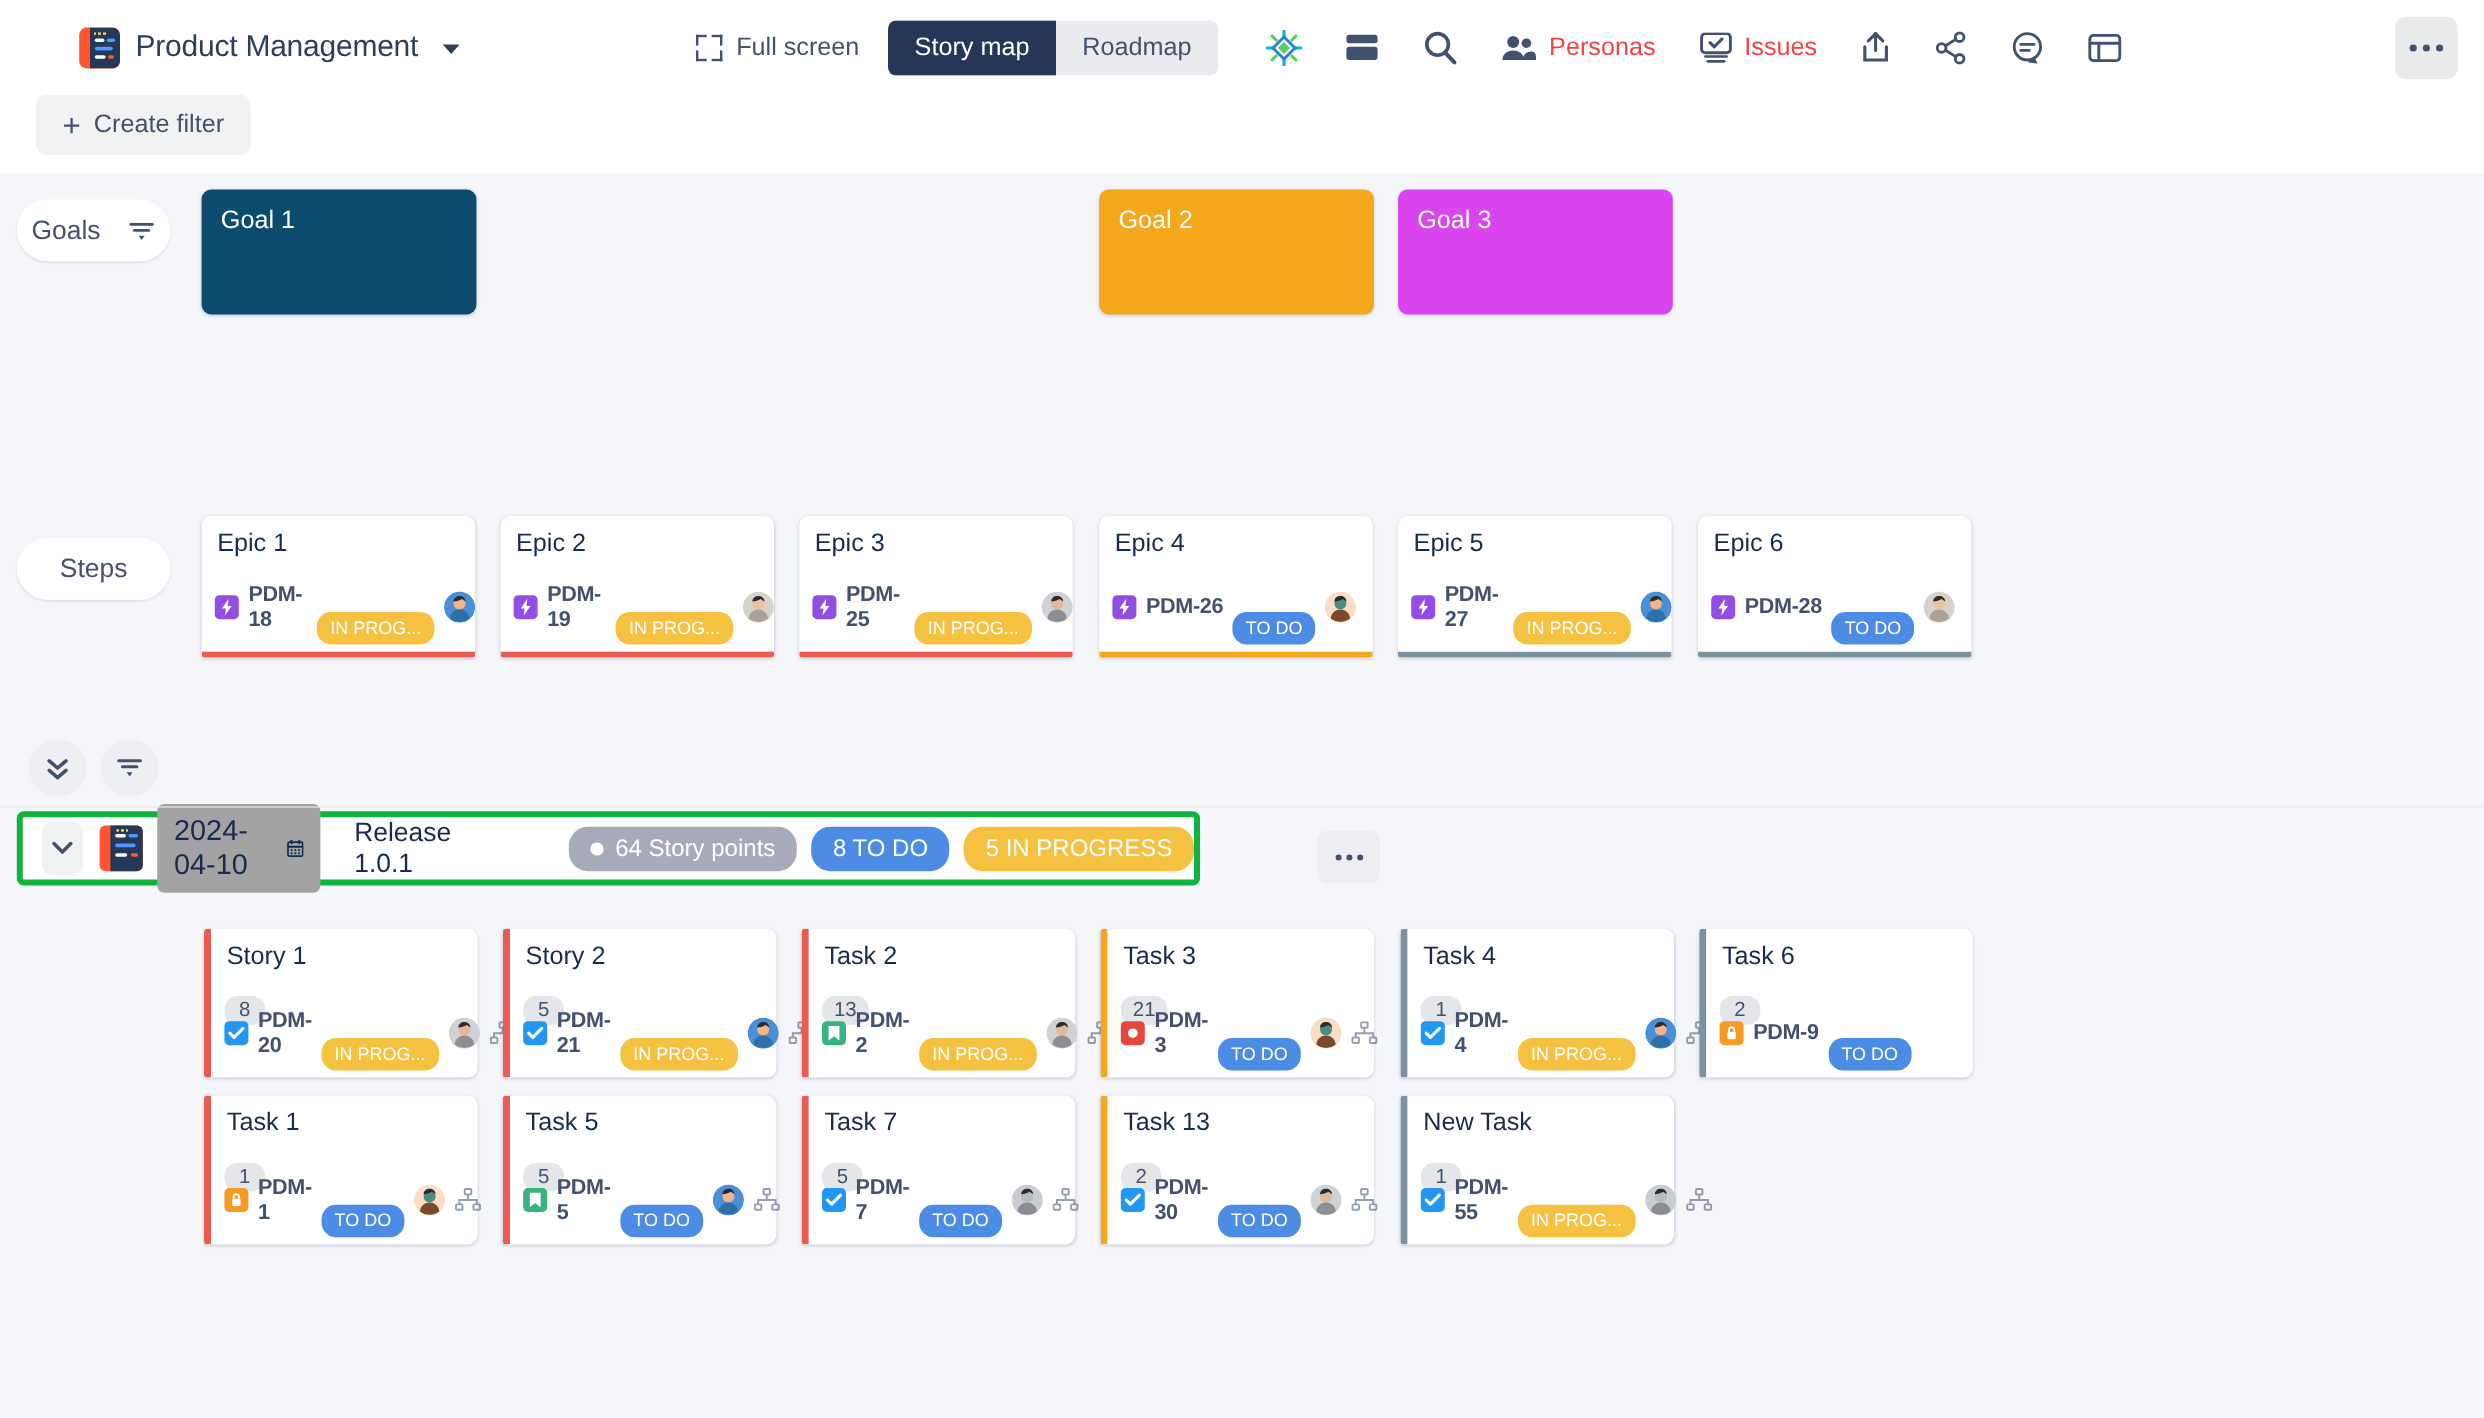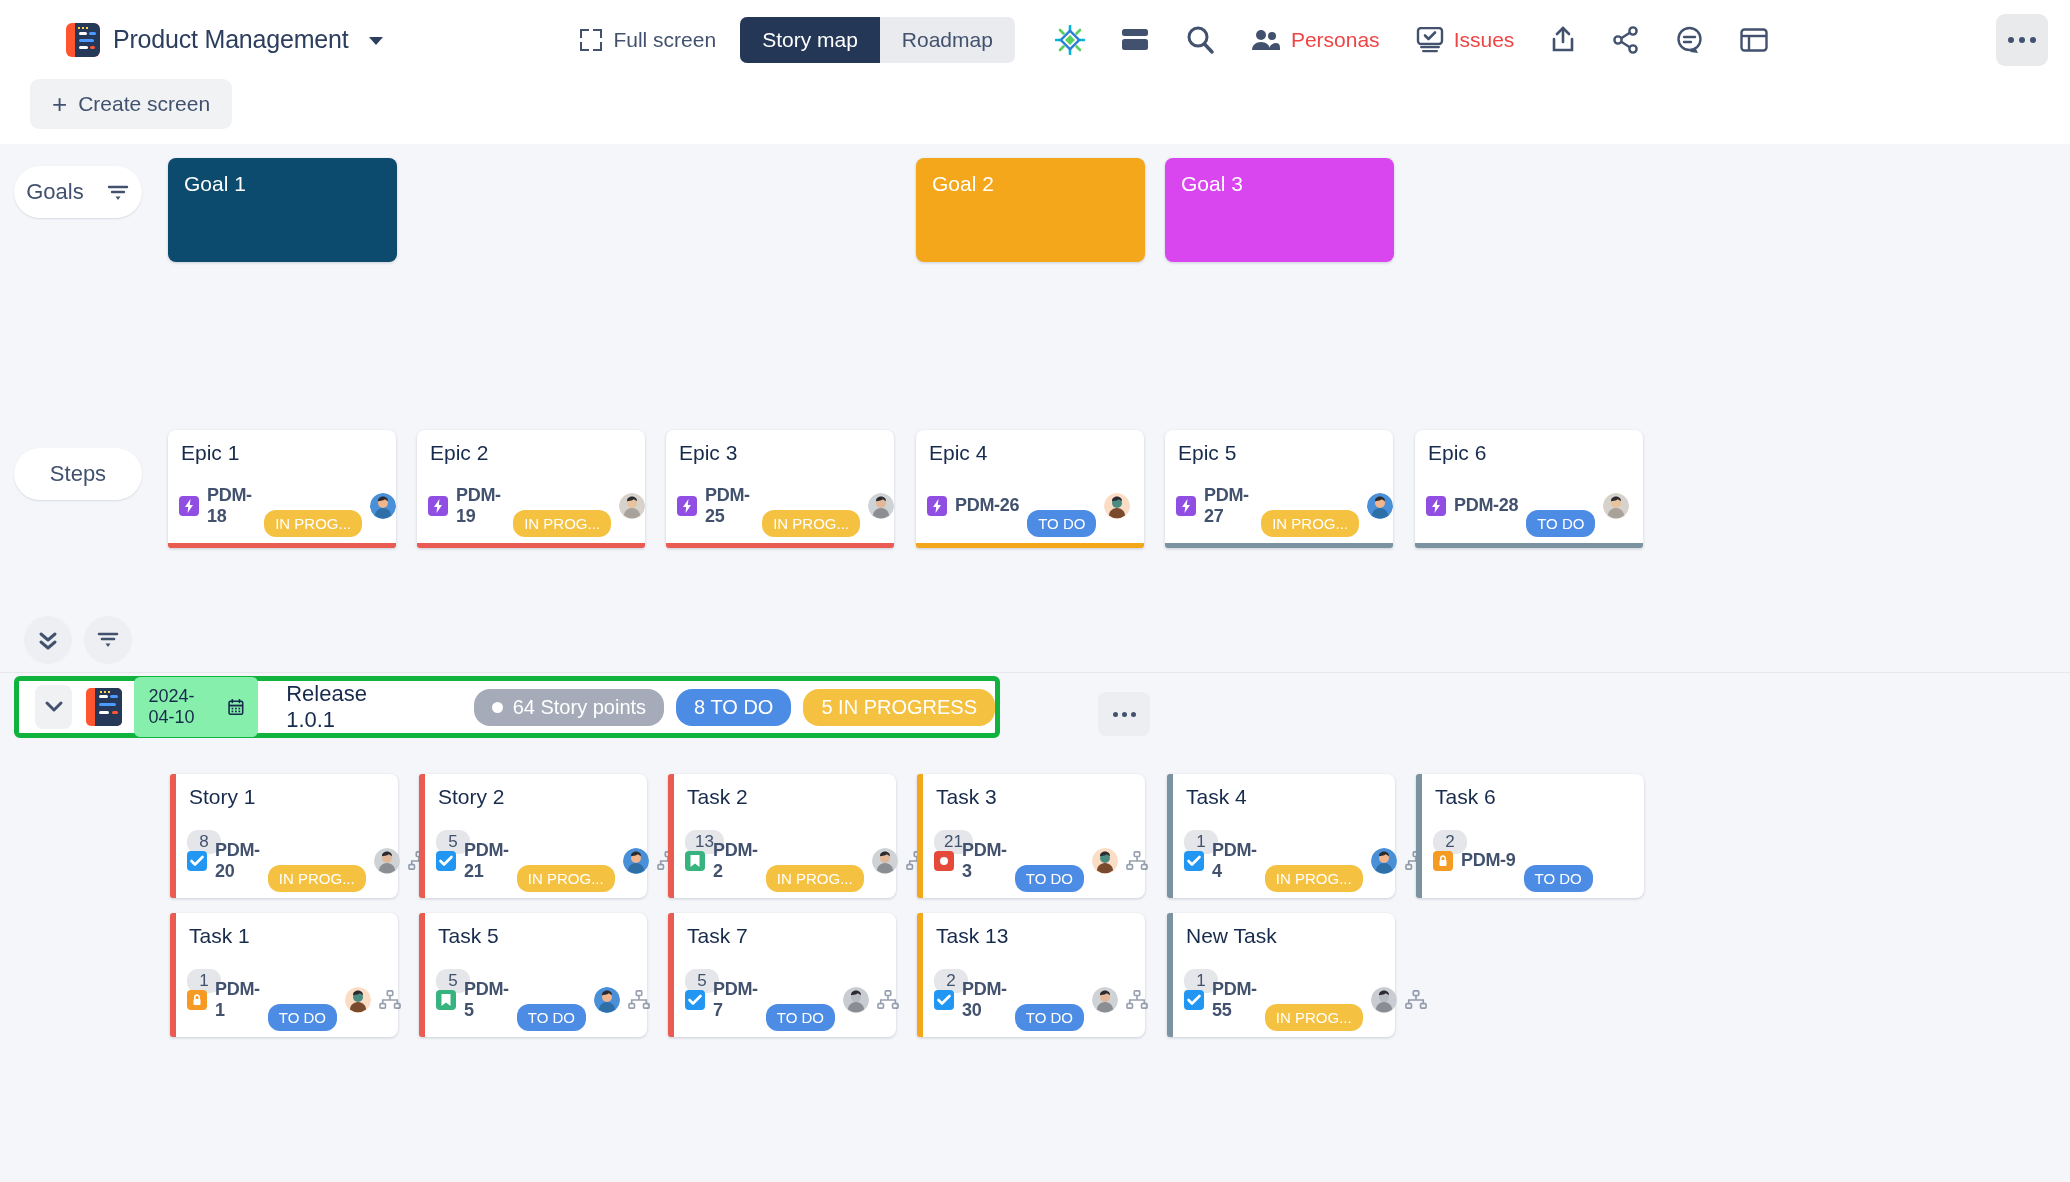--- a/index.html
+++ b/index.html
@@ -120,22 +120,22 @@
     position:absolute; border: 5px solid #0fb33e; border-radius: 6px; background:#fff;
     display:flex; align-items:center; padding-left: 16px; gap: 0;
   }
   .rb-toggle { width: 50px; height: 44px; border-radius: 8px; background:#f0f1f3;
      display:flex;align-items:center;justify-content:center; cursor:pointer;}
   .rb-logo { width: 36px; height: 38px; margin-left: 14px; position:relative; flex:0 0 auto;}
   .rb-logo::before { content:""; position:absolute; left:0; top:0; width:36px;height:38px;background:#ff5630;border-radius:5px;}
   .rb-logo::after { content:""; position:absolute; left:9px; top:0; width:27px;height:38px;background:#253858;border-radius:0 5px 5px 0;}
   .rb-logo .ln { position:absolute; height:3px; border-radius:2px; z-index:3;}
   .rb-date {
-    margin-left: 12px; background:#86efac; border-radius: 6px; padding: 9px 14px;
-    display:flex; align-items:center; gap: 14px; font-size: 18px; color:#172b4d;
+    margin-left: 12px; background:#a3a3a3; border-radius: 6px; padding: 9px 14px;
+    display:flex; align-items:center; gap: 14px; font-size: 24px; color:#172b4d;
   }
   .cal-ico { width:22px; height:22px; position:relative; }
   .rb-name { margin-left: 28px; font-size: 22px; color:#172b4d; }
   .rb-tags { display:flex; align-items:center; gap: 12px; }
   .pill { border-radius: 16px; color:#fff; font-size: 20px; padding: 7px 18px; white-space:nowrap;}
   .pill.grey { background:#a5abb8; display:flex;align-items:center;gap:10px;}
   .pill.grey::before { content:""; width:11px;height:11px;border-radius:50%;background:#fff;}
   .pill.blue { background:#4c8ce4; }
   .pill.amber { background:#f5c141; }
   .rb-more { width: 52px; height: 44px; border-radius: 8px; background:#eceef1;
@@ -275,21 +275,21 @@
   <div class="more-btn">
     <span></span>
     <span></span>
     <span></span>
   </div>
 </div>
 
 <div class="filterbar">
   <div class="create-filter">
     <span class="plus">+</span>
-    <span>Create screen</span>
+    <span>Create filter</span>
   </div>
 </div>
 
 <div class="board">
 
   <div class="lane-label" id="goals-label">
     <span>Goals</span>
     <svg width="24" height="20" viewBox="0 0 24 20">
       <line x1="3" y1="5" x2="21" y2="5" stroke="#42526e" stroke-width="2.4" stroke-linecap="round"></line>
       <line x1="6" y1="10" x2="18" y2="10" stroke="#42526e" stroke-width="2.4" stroke-linecap="round"></line>

